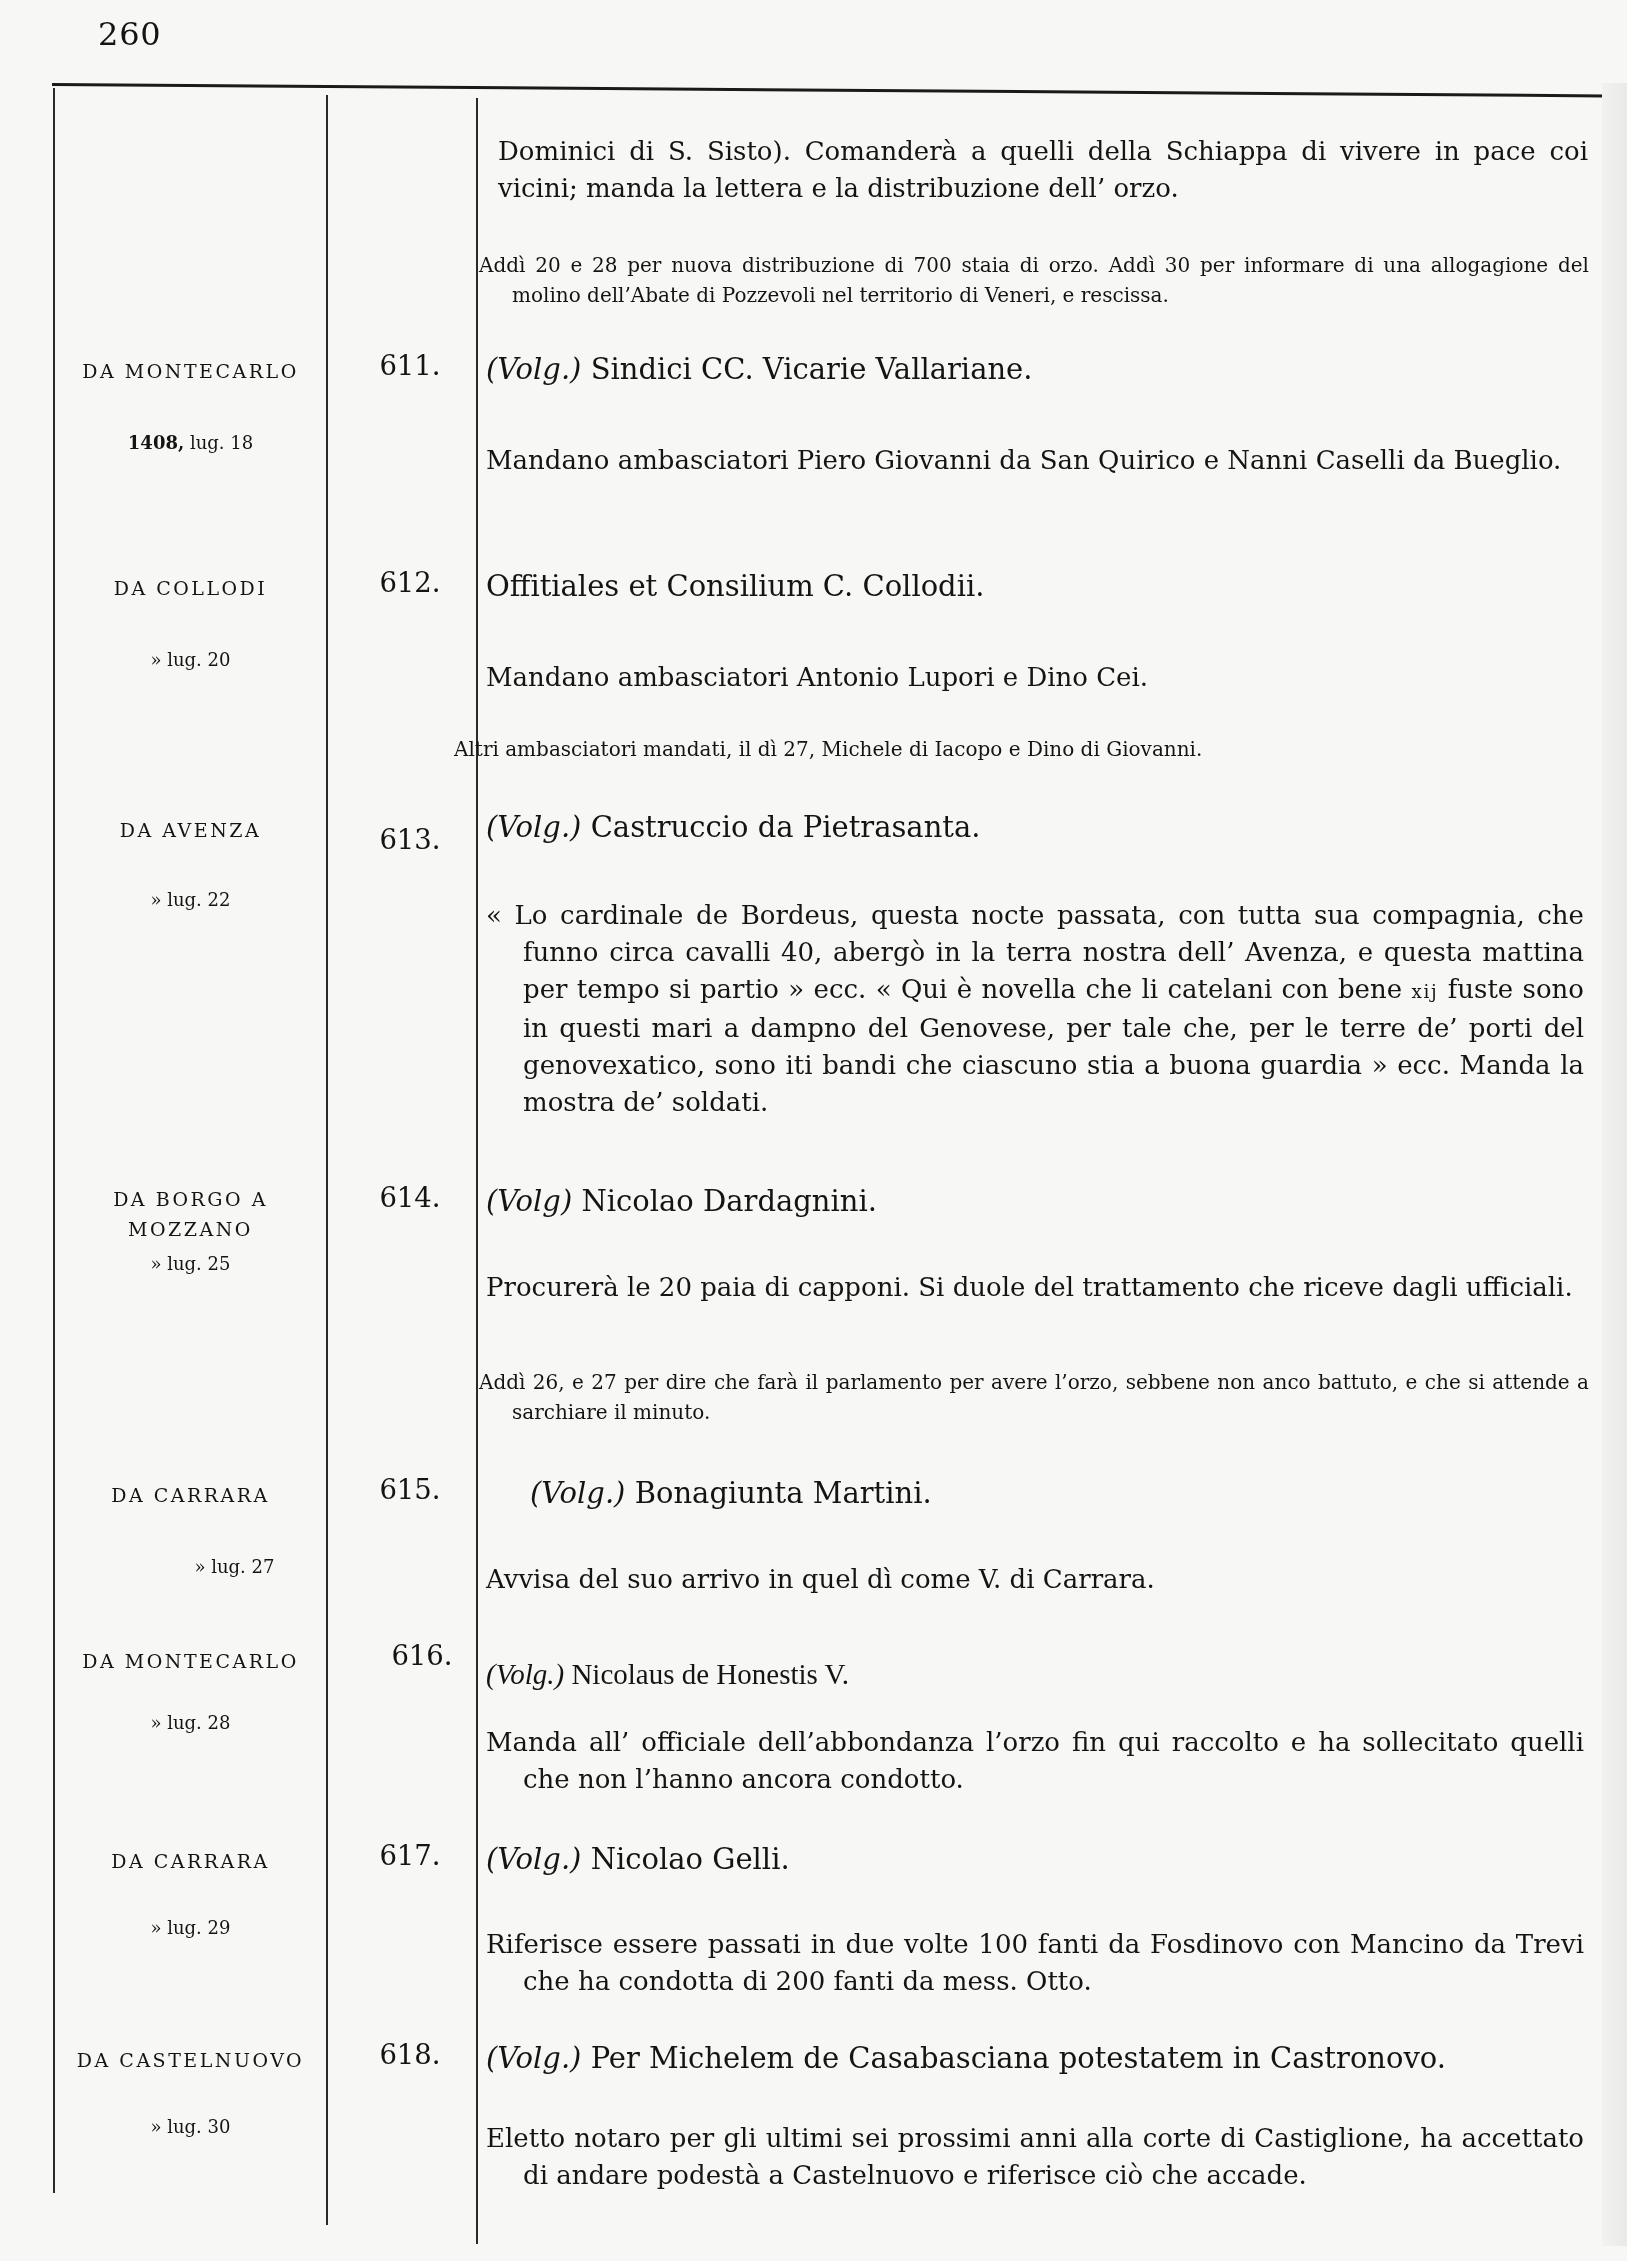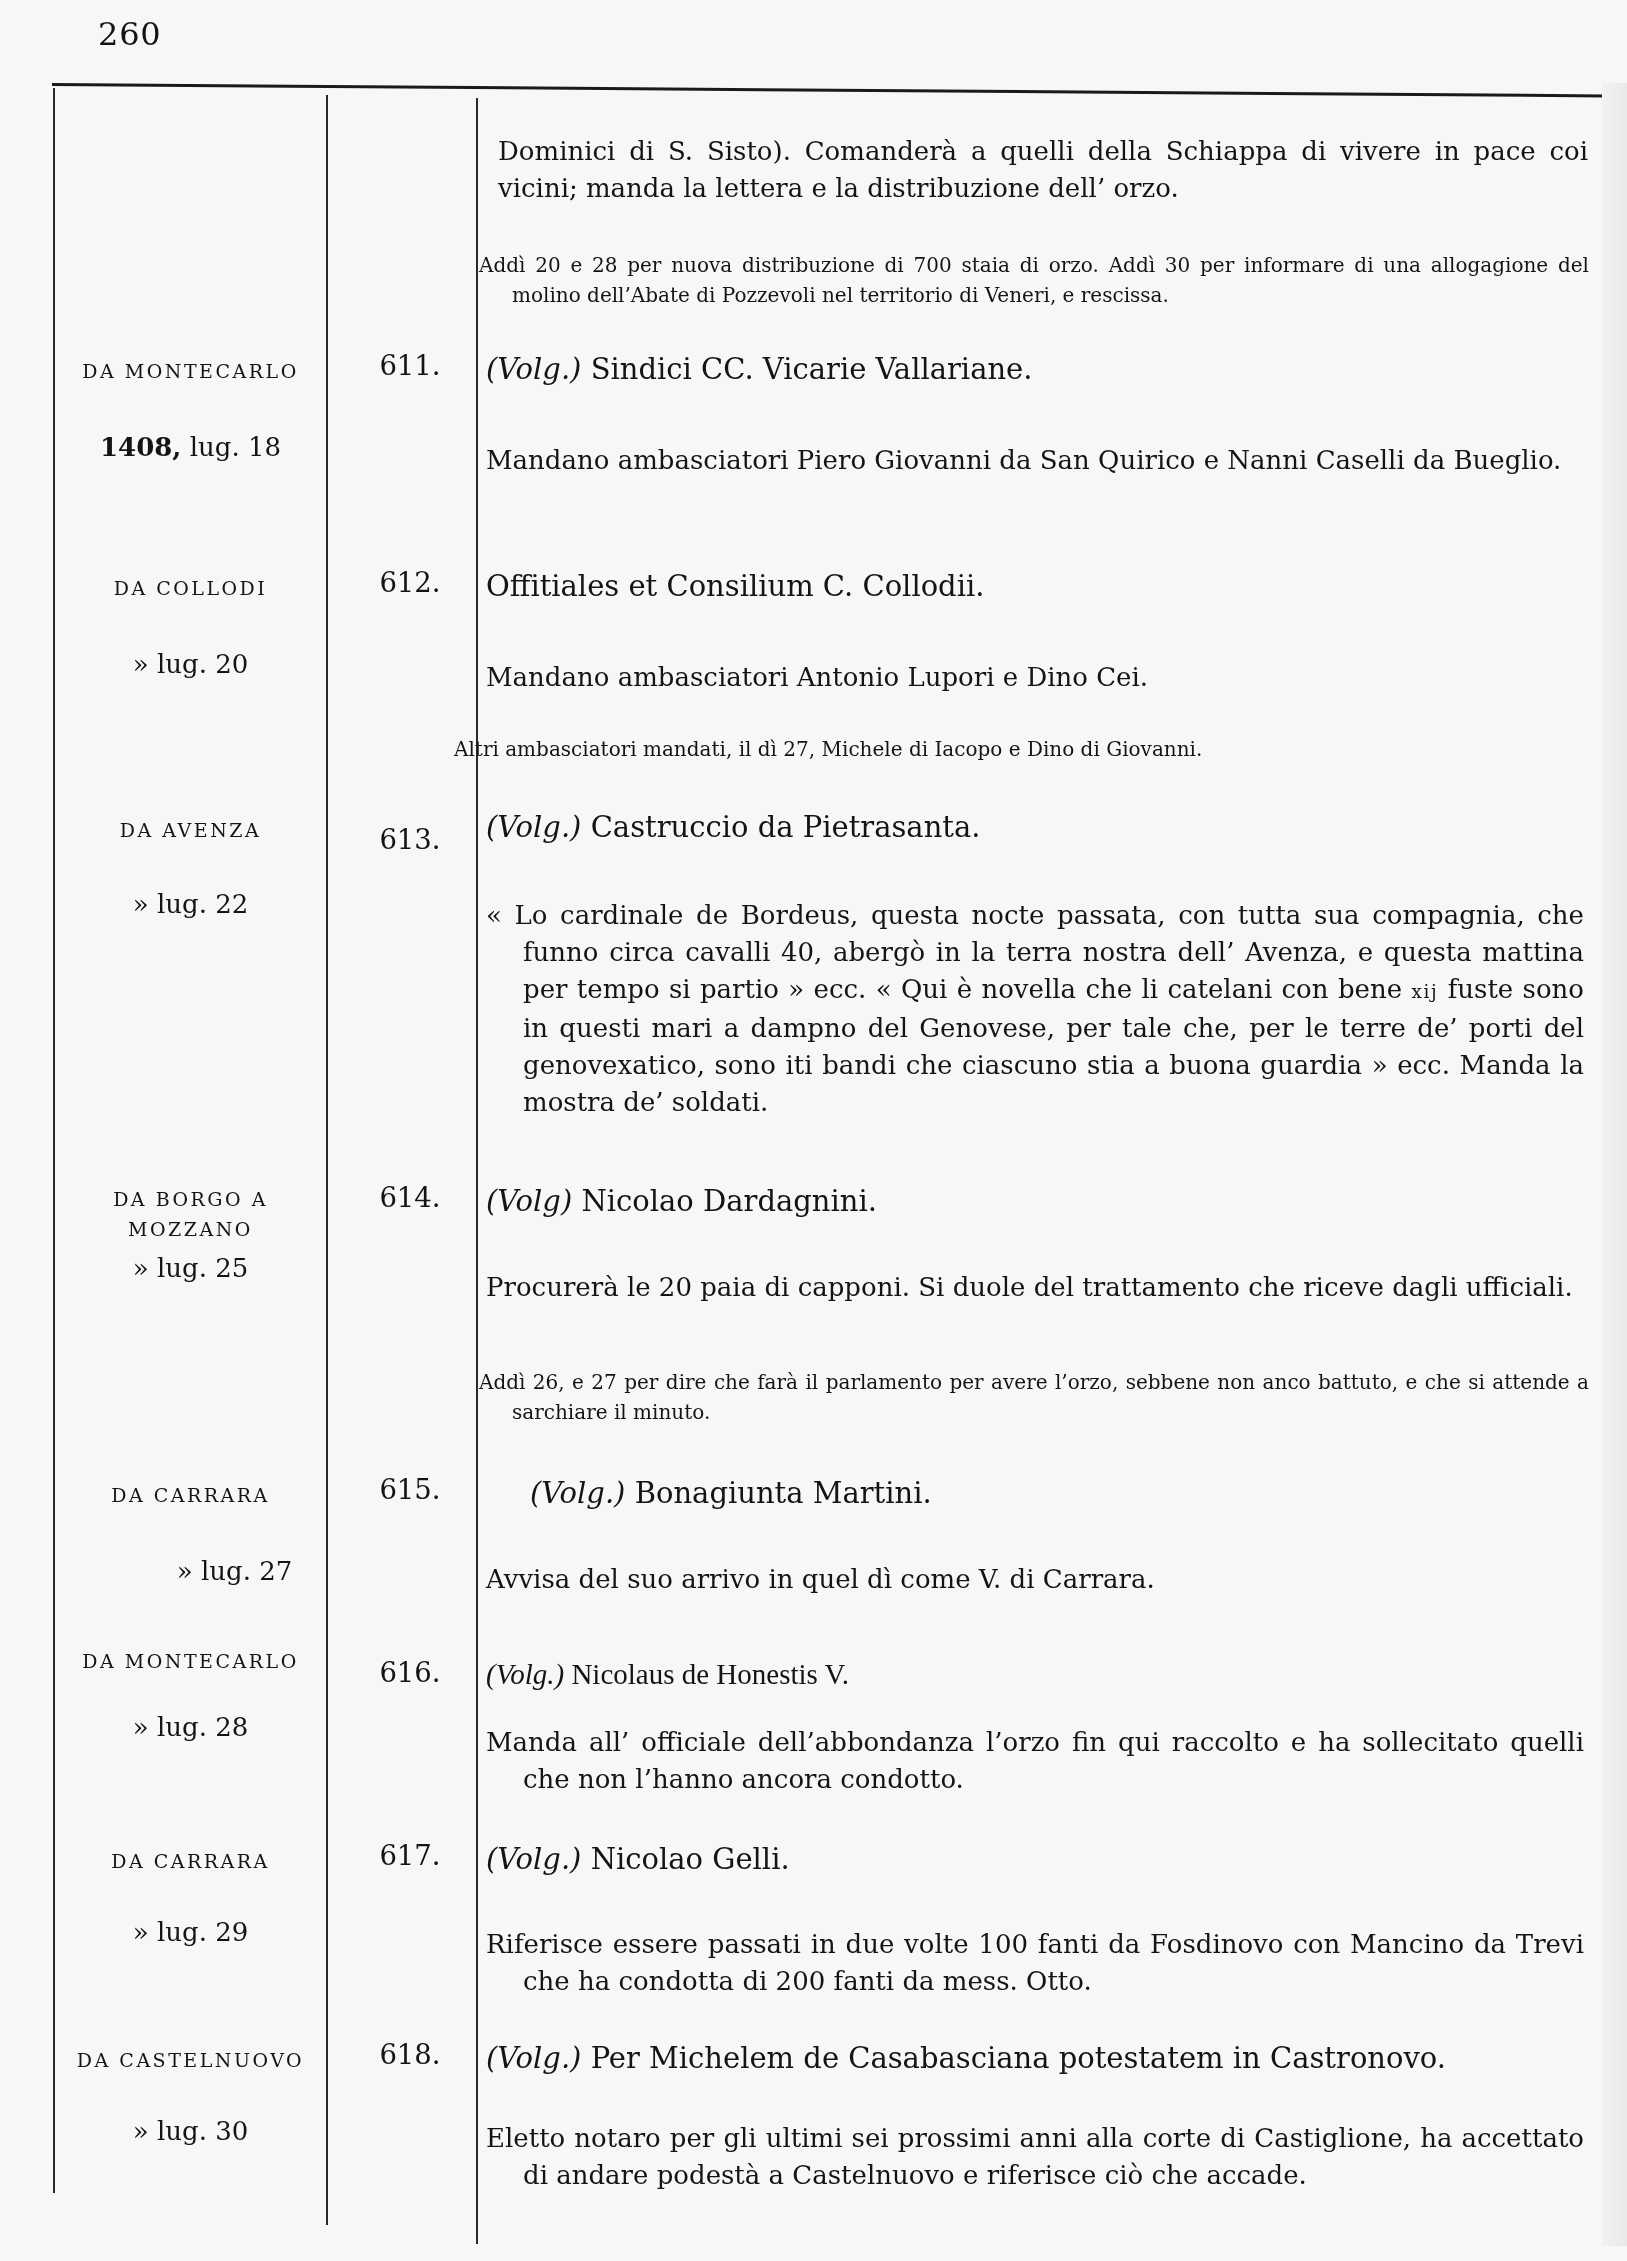--- a/index.html
+++ b/index.html
@@ -27,21 +27,21 @@
   .prelude { position: absolute; left: 498px; top: 133px; width: 1090px; }
   .entry { position: absolute; left: 0; width: 1627px; }
 
   .place {
     position: absolute; left: 55px; width: 271px; text-align: center;
     font-size: 19px; letter-spacing: 2.5px; text-transform: uppercase;
     line-height: 30px;
   }
   .date {
     position: absolute; left: 55px; width: 271px; text-align: center;
-    font-size: 26px;
+    font-size: 18px;
   }
   .date .year { font-weight: bold; }
   .num {
     position: absolute; left: 328px; width: 164px; text-align: center;
     font-size: 27.5px;
   }
   .heading {
     position: absolute; left: 486px; width: 1106px;
     font-size: 29px;
   }
@@ -120,21 +120,21 @@
   <div class="place" style="top:6.7px;">DA CARRARA</div>
   <div class="date" style="top:83px;padding-left:44px;"><span>»</span> <span>lug. 27</span></div>
   <div class="num" style="top:0px;">615.</div>
   <div class="heading" style="top:3.3px;margin-left:44px;"><span class="volg">(Volg.)</span> <span>Bonagiunta Martini.</span></div>
   <div class="summary" style="top:88px;">Avvisa del suo arrivo in quel dì come V. di Carrara.</div>
 </div>
 
 <div class="entry" style="top:1639px;">
   <div class="place" style="top:6.7px;">DA MONTECARLO</div>
   <div class="date" style="top:73px;"><span>»</span> <span>lug. 28</span></div>
-  <div class="num" style="top:17px;">616.</div>
+  <div class="num" style="top:0px;margin-left:12px;">616.</div>
   <div class="heading" style="top:19px;font-family:Liberation Serif, serif;"><span class="volg">(Volg.)</span> <span>Nicolaus de Honestis V.</span></div>
   <div class="summary" style="top:85px;">Manda all’ officiale dell’abbondanza l’orzo fin qui raccolto e ha sollecitato quelli che non l’hanno ancora condotto.</div>
 </div>
 
 <div class="entry" style="top:1839px;">
   <div class="place" style="top:6.7px;">DA CARRARA</div>
   <div class="date" style="top:78px;"><span>»</span> <span>lug. 29</span></div>
   <div class="num" style="top:0px;">617.</div>
   <div class="heading" style="top:3.3px;"><span class="volg">(Volg.)</span> <span>Nicolao Gelli.</span></div>
   <div class="summary" style="top:87px;">Riferisce essere passati in due volte 100 fanti da Fosdinovo con Mancino da Trevi che ha condotta di 200 fanti da mess. Otto.</div>

